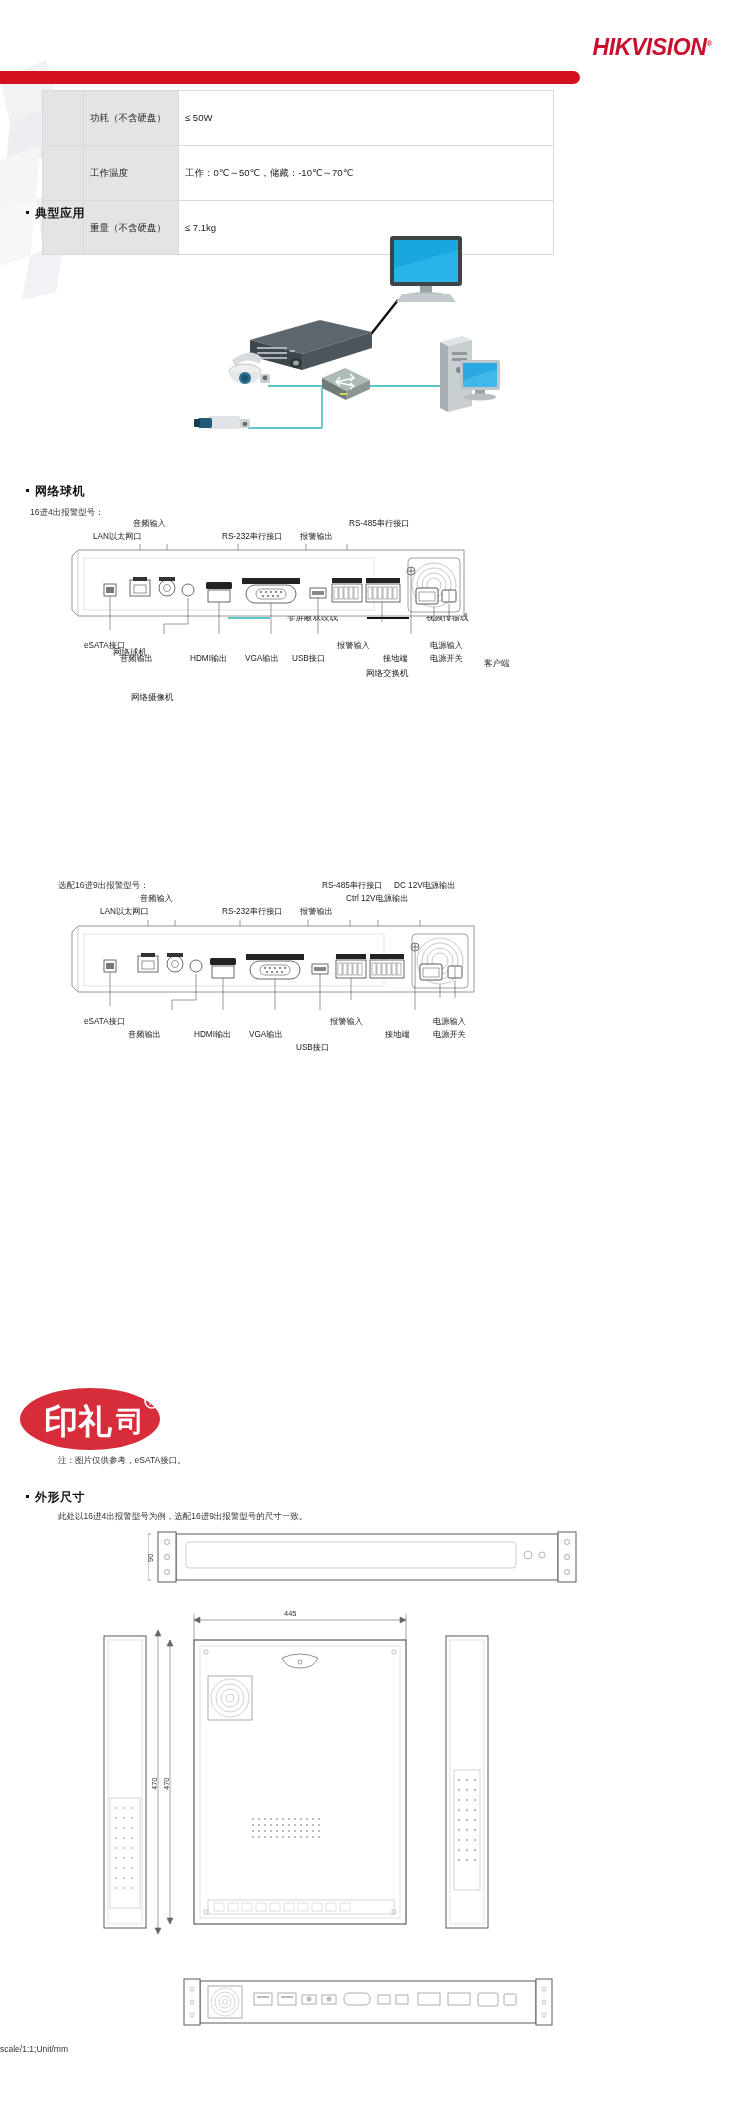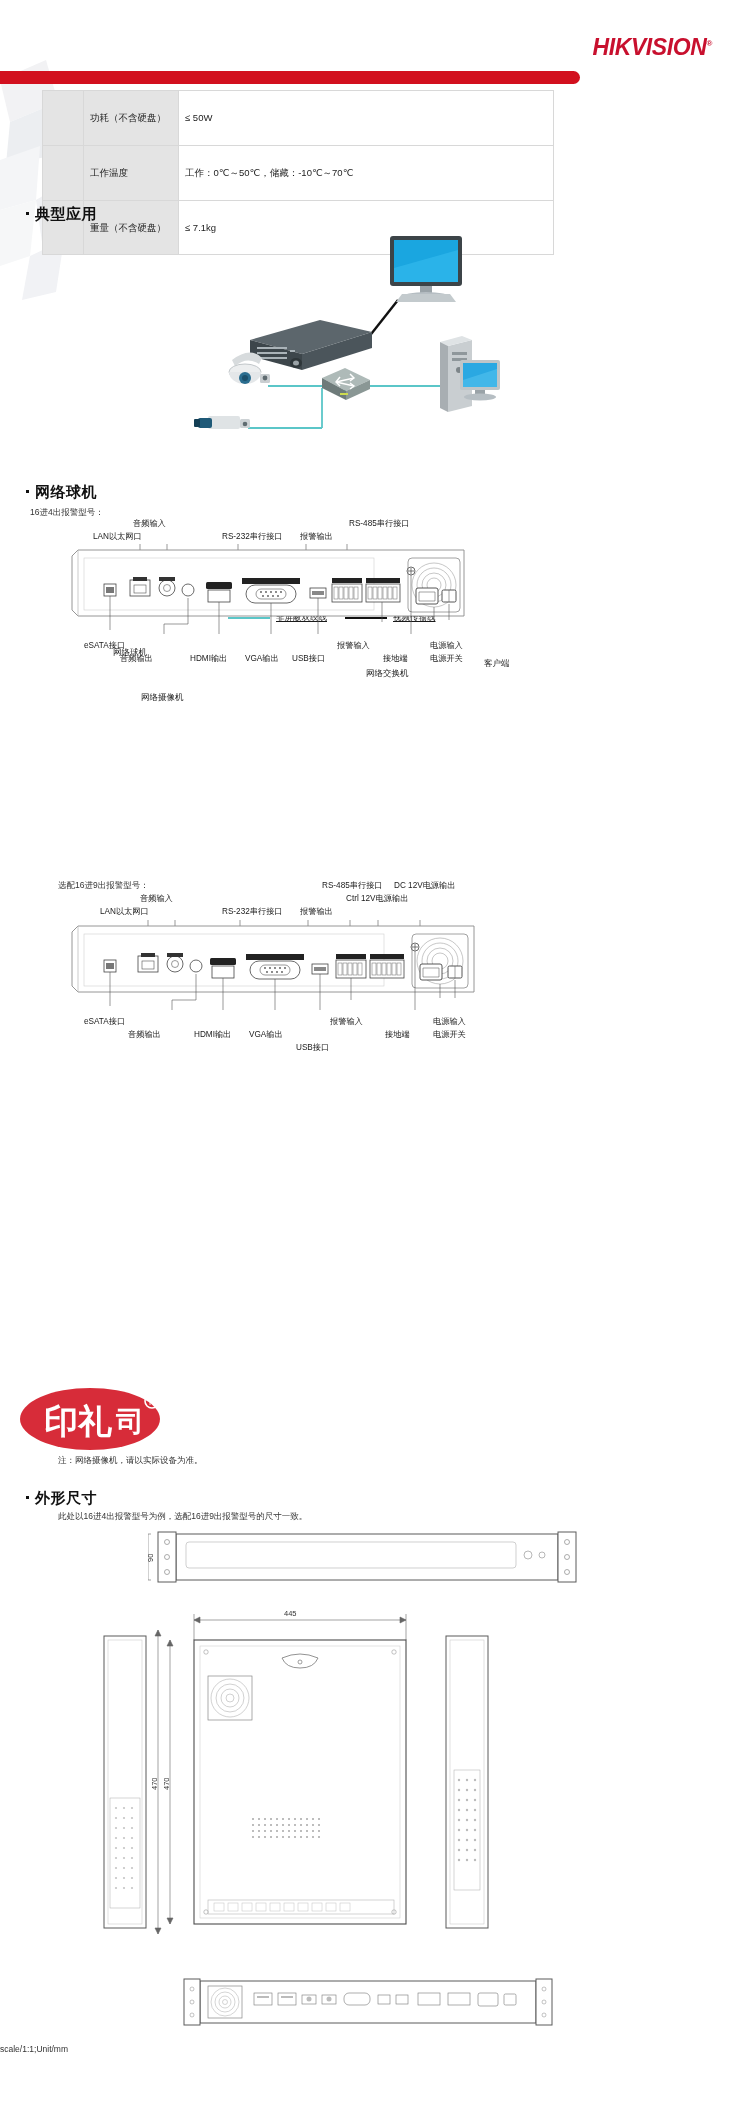--- a/index.html
+++ b/index.html
@@ -52,21 +52,21 @@
     line-height:1.45;
     color:#1c1c1c;
   }
   .spec-table td.lead{width:28px;background:#e4e4e4;border-right:1px solid #d8d8d8;}
   .spec-table td.key{width:82px;background:#e4e4e4;}
   .spec-table td.val{background:#fff;}
 
   
   .sec-head{
     position:absolute;left:26px;
-    font-size:15px;font-weight:bold;color:#111;
+    font-size:12px;font-weight:bold;color:#111;
     letter-spacing:0.5px;
   }
   .sec-head .bullet{
     display:inline-block;width:3px;height:3px;background:#111;
     vertical-align:middle;margin-right:6px;margin-bottom:3px;
   }
   .sub-note{
     position:absolute;left:58px;font-size:8.5px;color:#333;
   }
 
@@ -83,21 +83,21 @@
   .dlabel.cn{font-size:8.5px;}
 
   .ilabel{
     position:absolute;
     font-size:8.2px;color:#1a1a1a;
     font-family:"Liberation Sans",sans-serif;
     white-space:nowrap;
   }
 
   
-  .legend{position:absolute;display:flex;align-items:center;gap:6px;font-size:8.5px;text-decoration:underline;}
+  .legend{position:absolute;display:flex;align-items:center;gap:17px;font-size:8.5px;}
   .legend .sw{display:inline-block;width:42px;height:2px;}
   .legend .sw.teal{background:#5bc6c8;}
   .legend .sw.black{background:#111;}
 
   
   .stamp{
     position:absolute;left:18px;top:1385px;
     width:150px;height:70px;
     opacity:0.88;
     pointer-events:none;
@@ -250,21 +250,21 @@
         <rect x="363" y="135" width="34" height="24" fill="#2aa8e2"></rect>
         <path d="M363 152 L397 141 L397 159 L363 159 Z" fill="#53c2ef" opacity="0.6"></path>
         <rect x="375" y="162" width="10" height="5" fill="#9aa3a8"></rect>
         <ellipse cx="380" cy="169" rx="16" ry="3.5" fill="#b6bec3"></ellipse>
       </g>
     </svg>
   </div>
 
   <div class="dlabel" style="left:318px;top:572px;">NVR</div>
   <div class="dlabel cn" style="left:113px;top:647px;">网络球机</div>
-  <div class="dlabel cn" style="left:129px;top:692px;padding-left:12px;">网络摄像机</div>
+  <div class="dlabel cn" style="left:119px;top:692px;padding-left:12px;">网络摄像机</div>
   <div class="dlabel cn" style="left:330px;top:668px;padding-left:36px;">网络交换机</div>
   <div class="dlabel cn" style="left:448px;top:658px;margin-left:36px;">客户端</div>
 
   <div class="legend" style="left:228px;top:612px;">
     <span class="sw teal"></span>
     <span class="dlabel cn" style="position:static;">非屏蔽双绞线</span>
     <span class="sw black" style="margin-left:12px;"></span>
     <span class="dlabel cn" style="position:static;">视频传输线</span>
   </div>
 
@@ -516,21 +516,21 @@
 
   <div class="stamp">
     <svg width="150" height="70" viewBox="0 0 150 70">
       <ellipse cx="72" cy="34" rx="70" ry="31" fill="#d2101e"></ellipse>
       <text x="60" y="48" font-family="'Liberation Serif',serif" font-size="34" font-weight="bold" fill="#ffffff" text-anchor="middle">印礼</text>
       <text x="112" y="46" font-family="'Liberation Serif',serif" font-size="28" font-weight="bold" fill="#ffffff" text-anchor="middle">司</text>
       <circle cx="134" cy="16" r="7" fill="none" stroke="#ffffff" stroke-width="1.6"></circle>
       <text x="134" y="20" font-family="'Liberation Sans',sans-serif" font-size="8" fill="#ffffff" text-anchor="middle">R</text>
     </svg>
   </div>
-  <div class="stamp-note">注：网络摄像机，请以实际设备为准。</div>
+  <div class="stamp-note">注：图片仅供参考，eSATA接口。</div>
 
   <div class="sec-head" style="top:1489px;">
     <span class="bullet"></span><span>外形尺寸</span>
   </div>
   <div class="sub-note" style="top:1511px;left:58px;">此处以16进4出报警型号为例，选配16进9出报警型号的尺寸一致。</div>
 
   <div class="canvas" style="left:148px;top:1528px;">
     <svg width="440" height="62" viewBox="0 0 440 62">
       <rect x="28" y="6" width="382" height="46" fill="#ffffff" stroke="#5a5a5a" stroke-width="1"></rect>
       <rect x="10" y="4" width="18" height="50" fill="#ffffff" stroke="#5a5a5a" stroke-width="1"></rect>

